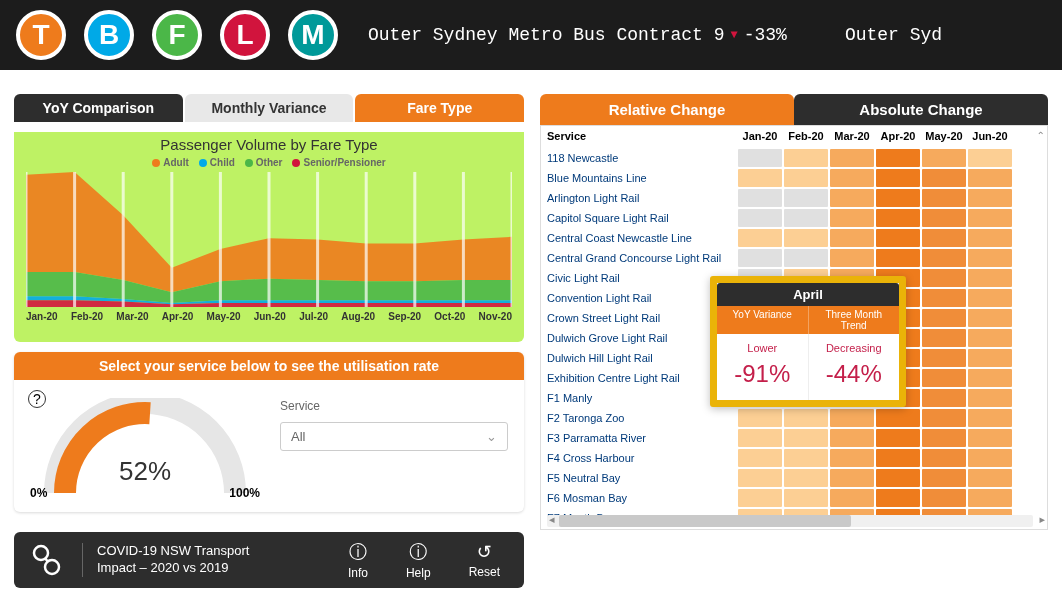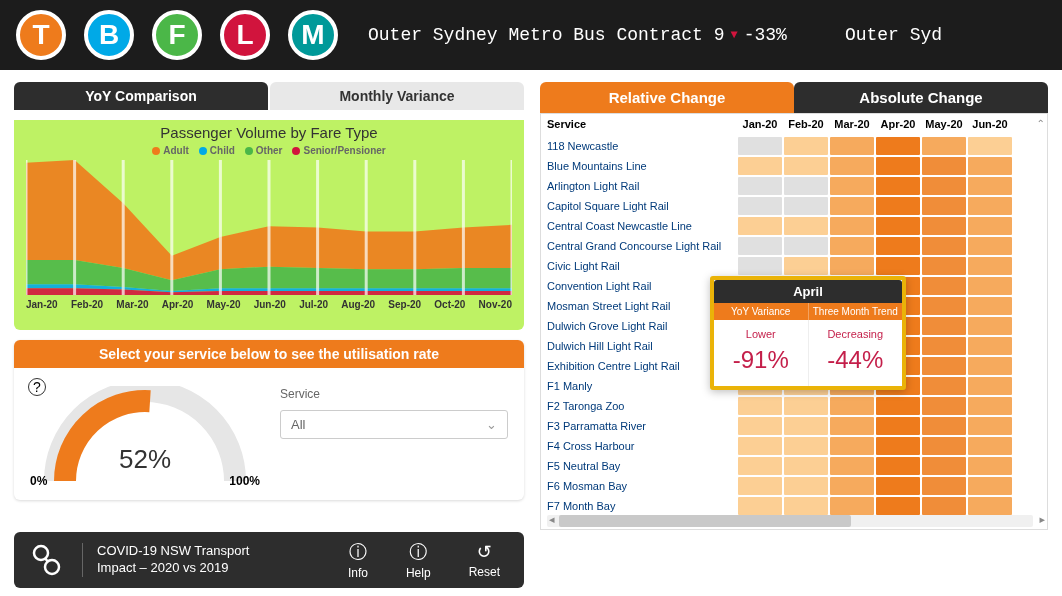--- a/index.html
+++ b/index.html
@@ -2,21 +2,21 @@
 <html><head>
 <meta charset="utf-8">
 <style>
 * { box-sizing: border-box; margin: 0; padding: 0; }
 body { font-family: -apple-system, "Segoe UI", sans-serif; background: #fff; width: 1062px; height: 596px; overflow: hidden; position: relative; }
 .topbar { background: #1c1c1c; height: 70px; display: flex; align-items: center; padding: 0 16px; gap: 18px; }
 .mode-icon { width: 50px; height: 50px; border-radius: 50%; border: 4px solid #fff; display: flex; align-items: center; justify-content: center; color: #fff; font-weight: 700; font-size: 28px; cursor: pointer; }
 .ticker { color: #fff; font-family: "Courier New", monospace; font-size: 18px; margin-left: 12px; white-space: nowrap; display: flex; align-items: center; gap: 6px; }
 .ticker .arrow-down { color: #d1143d; font-size: 12px; }
 .ticker2 { margin-left: 40px; }
-.main { display: flex; gap: 16px; padding: 12px 14px 0 14px; height: 460px; }
+.main { display: flex; gap: 16px; padding: 24px 14px 0 14px; height: 460px; }
 .left { width: 510px; display: flex; flex-direction: column; gap: 10px; }
 .tabs { display: flex; gap: 2px; }
 .tab { flex: 1; background: #e8e8e8; color: #333; font-weight: 700; font-size: 14px; text-align: center; padding: 6px 0; border-radius: 6px 6px 0 0; cursor: pointer; }
 .tab.dark { background: #2d2d2d; color: #fff; }
 .tab.active { background: #ee7b1c; color: #fff; }
 .chart-panel { background: #bef264; border-radius: 0 0 6px 6px; height: 210px; }
 .chart-title { text-align: center; font-size: 15px; color: #333; margin-top: 4px; }
 .legend { display: flex; justify-content: center; gap: 10px; font-size: 10px; color: #666; margin: 4px 0; }
 .legend span { display: flex; align-items: center; gap: 3px; }
 .dot { width: 8px; height: 8px; border-radius: 50%; display: inline-block; }
@@ -42,21 +42,21 @@
 .hm-service-col { width: 190px; }
 .hm-month { width: 46px; text-align: center; }
 .hm-row { display: flex; align-items: center; padding: 1px 6px; }
 .hm-name { width: 190px; color: #003a7a; font-weight: 400; font-size: 11px; white-space: nowrap; overflow: hidden; text-overflow: ellipsis; }
 .hm-cell { width: 44px; height: 18px; margin: 0 1px; border-radius: 1px; }
 .scroll-up { position: absolute; right: 2px; top: 4px; font-size: 10px; color: #888; }
 .hm-hscroll { position: absolute; bottom: 2px; left: 6px; right: 14px; height: 12px; background: #f0f0f0; border-radius: 2px; }
 .hm-hscroll .thumb { position: absolute; height: 100%; background: #c9c9c9; border-radius: 2px; }
 .hm-hscroll .scroll-left { position: absolute; left: 2px; top: -2px; font-size: 11px; color: #888; }
 .hm-hscroll .scroll-right { position: absolute; right: -12px; top: -2px; font-size: 11px; color: #888; }
-.tooltip { position: absolute; left: 710px; top: 276px; width: 196px; background: #fff; border: 4px solid #eab308; box-shadow: 0 2px 8px rgba(0,0,0,.25); border-radius: 3px; z-index: 50; }
+.tooltip { position: absolute; left: 710px; top: 276px; width: 196px; background: #fff; border: 7px solid #eab308; box-shadow: 0 2px 8px rgba(0,0,0,.25); border-radius: 3px; z-index: 50; }
 .tooltip-header { background: #2d2d2d; color: #fff; text-align: center; font-weight: 700; padding: 4px; font-size: 13px; border-radius: 3px 3px 0 0; }
 .tooltip-sub { display: flex; background: #ee7b1c; color: #fff; font-size: 10px; }
 .tooltip-sub div { flex: 1; text-align: center; padding: 3px; border-right: 1px solid rgba(255,255,255,.3); }
 .tooltip-sub div:last-child { border-right: none; }
 .tooltip-body { display: flex; }
 .tooltip-cell { flex: 1; text-align: center; padding: 8px 4px 12px 4px; border-right: 1px solid #eee; }
 .tooltip-cell:last-child { border-right: none; }
 .tt-label { color: #c41f4a; font-size: 11px; margin-bottom: 6px; }
 .tt-val { color: #c41f4a; font-size: 24px; font-weight: 400; }
 .footer { position: absolute; bottom: 8px; left: 14px; width: 510px; background: #2d2d2d; color: #fff; border-radius: 6px; display: flex; align-items: center; padding: 8px 14px; gap: 18px; }
@@ -85,20 +85,21 @@
     <span>Outer Syd</span>
   </div>
 </div>
 
 <div class="main">
 
   <div class="left">
     <div class="tabs">
       <div class="tab dark">YoY Comparison</div>
       <div class="tab">Monthly Variance</div>
+      <div class="tab active">Fare Type</div>
     </div>
 
     <div class="chart-panel">
       <div class="chart-title">Passenger Volume by Fare Type</div>
       <div class="legend">
         <span>
             <i class="dot" style="background:#ee7b1c"></i>
             <b>Adult</b>
           </span>
         <span>
@@ -259,21 +260,21 @@
           <div class="hm-row">
             <div class="hm-name">Convention Light Rail</div>
             <div class="hm-cell" style="background: rgb(224, 224, 224);"></div>
             <div class="hm-cell" style="background: rgb(224, 224, 224);"></div>
             <div class="hm-cell" style="background: rgb(246, 170, 93);"></div>
             <div class="hm-cell" style="background: rgb(238, 123, 28);"></div>
             <div class="hm-cell" style="background: rgb(240, 141, 57);"></div>
             <div class="hm-cell" style="background: rgb(246, 170, 93);"></div>
           </div>
           <div class="hm-row">
-            <div class="hm-name">Mosman Street Light Rail</div>
+            <div class="hm-name">Crown Street Light Rail</div>
             <div class="hm-cell" style="background: rgb(224, 224, 224);"></div>
             <div class="hm-cell" style="background: rgb(224, 224, 224);"></div>
             <div class="hm-cell" style="background: rgb(246, 170, 93);"></div>
             <div class="hm-cell" style="background: rgb(238, 123, 28);"></div>
             <div class="hm-cell" style="background: rgb(240, 141, 57);"></div>
             <div class="hm-cell" style="background: rgb(246, 170, 93);"></div>
           </div>
           <div class="hm-row">
             <div class="hm-name">Dulwich Grove Light Rail</div>
             <div class="hm-cell" style="background: rgb(224, 224, 224);"></div>

